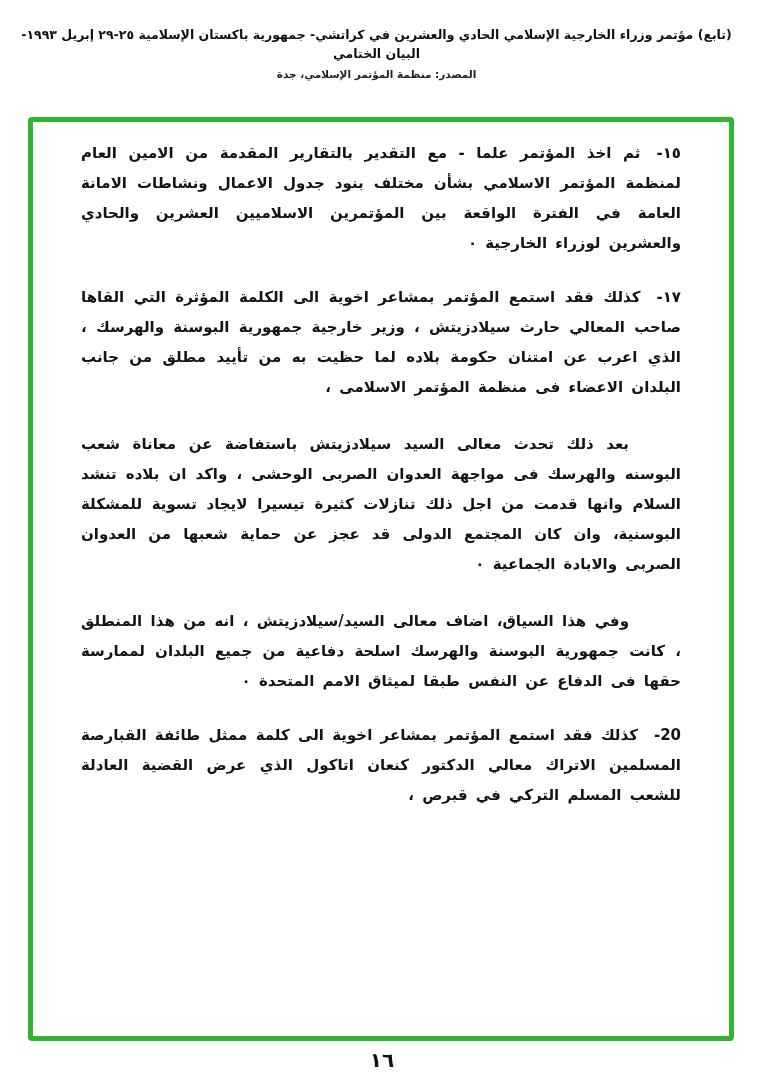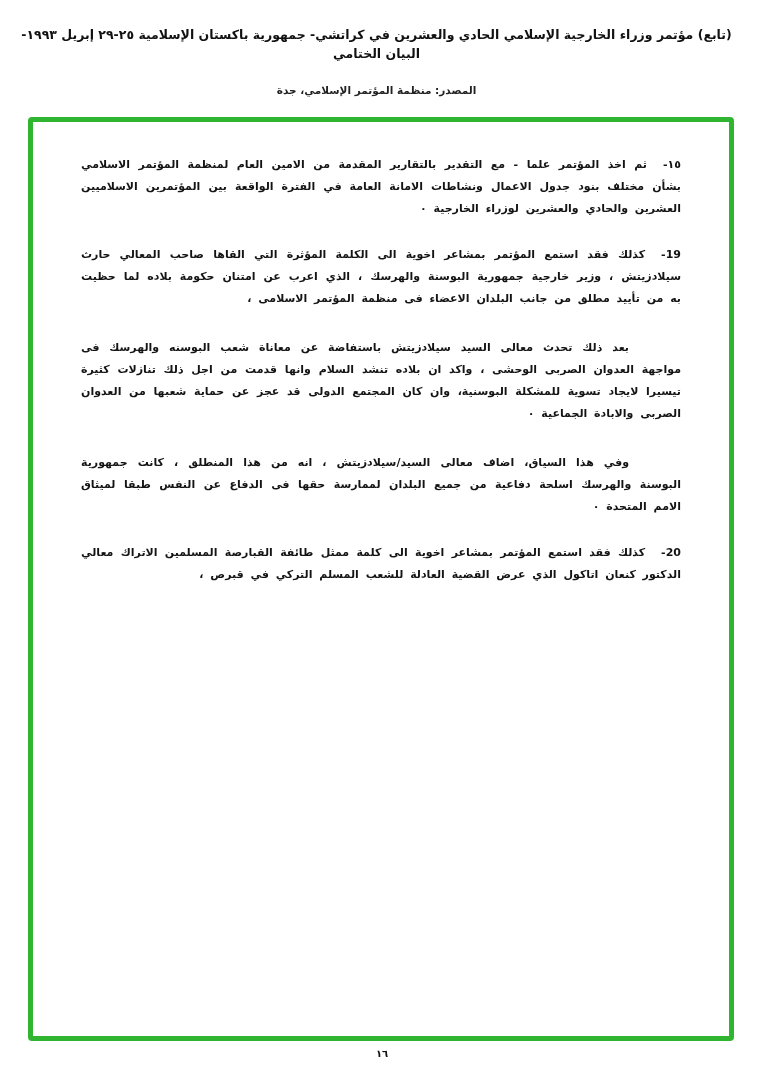--- a/index.html
+++ b/index.html
@@ -22,40 +22,40 @@
     padding: 26px 19px 0 8px;
   }
   .header-title {
     font-size: 12.5px;
     font-weight: bold;
     letter-spacing: 0px;
     line-height: 1.5;
     color: #111111;
   }
   .header-source {
-    margin-top: 20px;
+    margin-top: 4px;
     font-size: 10.5px;
     font-weight: bold;
     color: #222222;
   }
   .content-frame {
     position: absolute;
     left: 28px;
     top: 117px;
     width: 706px;
     height: 924px;
     border: 5px solid #2fb52f;
     border-radius: 4px;
     box-sizing: border-box;
     background: #ffffff;
   }
   .content-inner {
     direction: rtl;
-    padding: 32px 48px 20px 48px;
-    font-size: 11px;
+    padding: 16px 48px 20px 48px;
+    font-size: 15px;
     font-weight: bold;
     line-height: 2.0;
     text-align: justify;
     color: #141414;
   }
   .para {
     margin: 0 0 24px 0;
     word-spacing: 3px;
   }
   .para:last-child {
@@ -69,21 +69,21 @@
     padding-left: 16px;
     white-space: nowrap;
   }
   .page-number {
     position: absolute;
     left: 0;
     right: 0;
     top: 1048px;
     text-align: center;
     direction: rtl;
-    font-size: 10px;
+    font-size: 20px;
     font-weight: bold;
     letter-spacing: 6px;
     color: #111111;
   }
 </style>
 </head>
 <body>
 
 <div class="page">
 
@@ -94,21 +94,21 @@
 
   <div class="content-frame">
     <div class="content-inner">
 
       <div class="para">
         <span class="para-num">١٥-</span><span class="para-text">ثم اخذ المؤتمر علما - مع التقدير بالتقارير المقدمة من الامين العام لمنظمة المؤتمر الاسلامي بشأن مختلف بنود جدول الاعمال ونشاطات الامانة العامة في الفترة الواقعة بين المؤتمرين الاسلاميين العشرين والحادي والعشرين لوزراء الخارجية ٠</span>
       </div>
 
 
       <div class="para">
-        <span class="para-num">19-</span><span class="para-text">كذلك فقد استمع المؤتمر بمشاعر اخوية الى الكلمة المؤثرة التي القاها صاحب المعالي حارث سيلادزيتش ، وزير خارجية جمهورية البوسنة والهرسك ، الذي اعرب عن امتنان حكومة بلاده لما حظيت به من تأييد مطلق من جانب البلدان الاعضاء فى منظمة المؤتمر الاسلامى ،</span>
+        <span class="para-num">١٧-</span><span class="para-text">كذلك فقد استمع المؤتمر بمشاعر اخوية الى الكلمة المؤثرة التي القاها صاحب المعالي حارث سيلادزيتش ، وزير خارجية جمهورية البوسنة والهرسك ، الذي اعرب عن امتنان حكومة بلاده لما حظيت به من تأييد مطلق من جانب البلدان الاعضاء فى منظمة المؤتمر الاسلامى ،</span>
       </div>
 
       <div class="para indented">
         <span class="para-text">بعد ذلك تحدث معالى السيد سيلادزيتش باستفاضة عن معاناة شعب البوسنه والهرسك فى مواجهة العدوان الصربى الوحشى ، واكد ان بلاده تنشد السلام وانها قدمت من اجل ذلك تنازلات كثيرة تيسيرا لايجاد تسوية للمشكلة البوسنية، وان كان المجتمع الدولى قد عجز عن حماية شعبها من العدوان الصربى والابادة الجماعية ٠</span>
       </div>
 
       <div class="para indented">
         <span class="para-text">وفي هذا السياق، اضاف معالى السيد/سيلادزيتش ، انه من هذا المنطلق ، كانت جمهورية البوسنة والهرسك اسلحة دفاعية من جميع البلدان لممارسة حقها فى الدفاع عن النفس طبقا لميثاق الامم المتحدة ٠</span>
       </div>
 

